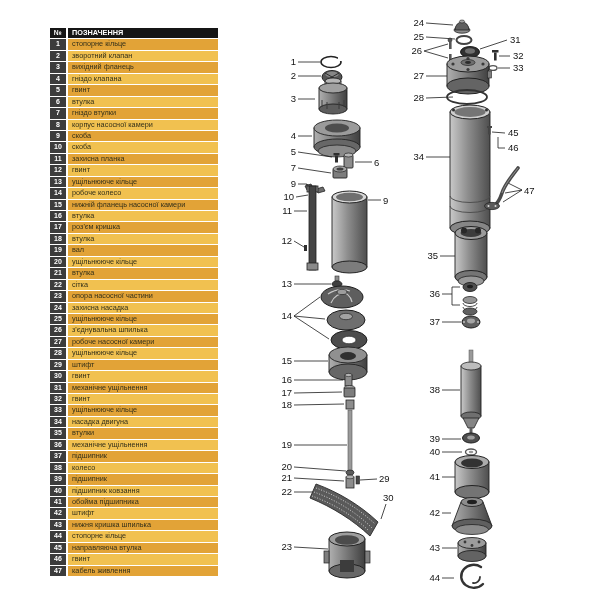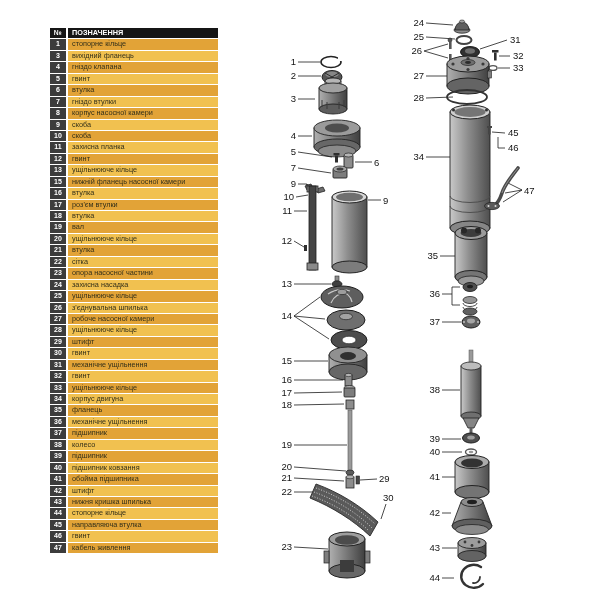--- a/index.html
+++ b/index.html
@@ -33,20 +33,24 @@
   <div class="trow thead">
     <div class="num">№</div>
     <div class="lbl">ПОЗНАЧЕННЯ</div>
   </div>
   <div>
   <div class="trow">
     <div class="num">1</div>
     <div class="lbl">стопорне кільце</div>
   </div>
 
+  <div class="trow">
+    <div class="num">2</div>
+    <div class="lbl">зворотний клапан</div>
+  </div>
 
   <div class="trow">
     <div class="num">3</div>
     <div class="lbl">вихідний фланець</div>
   </div>
 
   <div class="trow">
     <div class="num">4</div>
     <div class="lbl">гніздо клапана</div>
   </div>
@@ -89,34 +93,38 @@
   <div class="trow">
     <div class="num">12</div>
     <div class="lbl">гвинт</div>
   </div>
 
   <div class="trow">
     <div class="num">13</div>
     <div class="lbl">ущільнююче кільце</div>
   </div>
 
+  <div class="trow">
+    <div class="num">14</div>
+    <div class="lbl">робоче колесо</div>
+  </div>
 
   <div class="trow">
     <div class="num">15</div>
     <div class="lbl">нижній фланець насосної камери</div>
   </div>
 
   <div class="trow">
     <div class="num">16</div>
     <div class="lbl">втулка</div>
   </div>
 
   <div class="trow">
     <div class="num">17</div>
-    <div class="lbl">роз'єм втулки</div>
+    <div class="lbl">роз'єм кришка</div>
   </div>
 
   <div class="trow">
     <div class="num">18</div>
     <div class="lbl">втулка</div>
   </div>
 
   <div class="trow">
     <div class="num">19</div>
     <div class="lbl">вал</div>
@@ -187,26 +195,26 @@
     <div class="lbl">гвинт</div>
   </div>
 
   <div class="trow">
     <div class="num">33</div>
     <div class="lbl">ущільнююче кільце</div>
   </div>
 
   <div class="trow">
     <div class="num">34</div>
-    <div class="lbl">корпус двигуна</div>
+    <div class="lbl">насадка двигуна</div>
   </div>
 
   <div class="trow">
     <div class="num">35</div>
-    <div class="lbl">фланець</div>
+    <div class="lbl">втулки</div>
   </div>
 
   <div class="trow">
     <div class="num">36</div>
     <div class="lbl">механічне ущільнення</div>
   </div>
 
   <div class="trow">
     <div class="num">37</div>
     <div class="lbl">підшипник</div>

